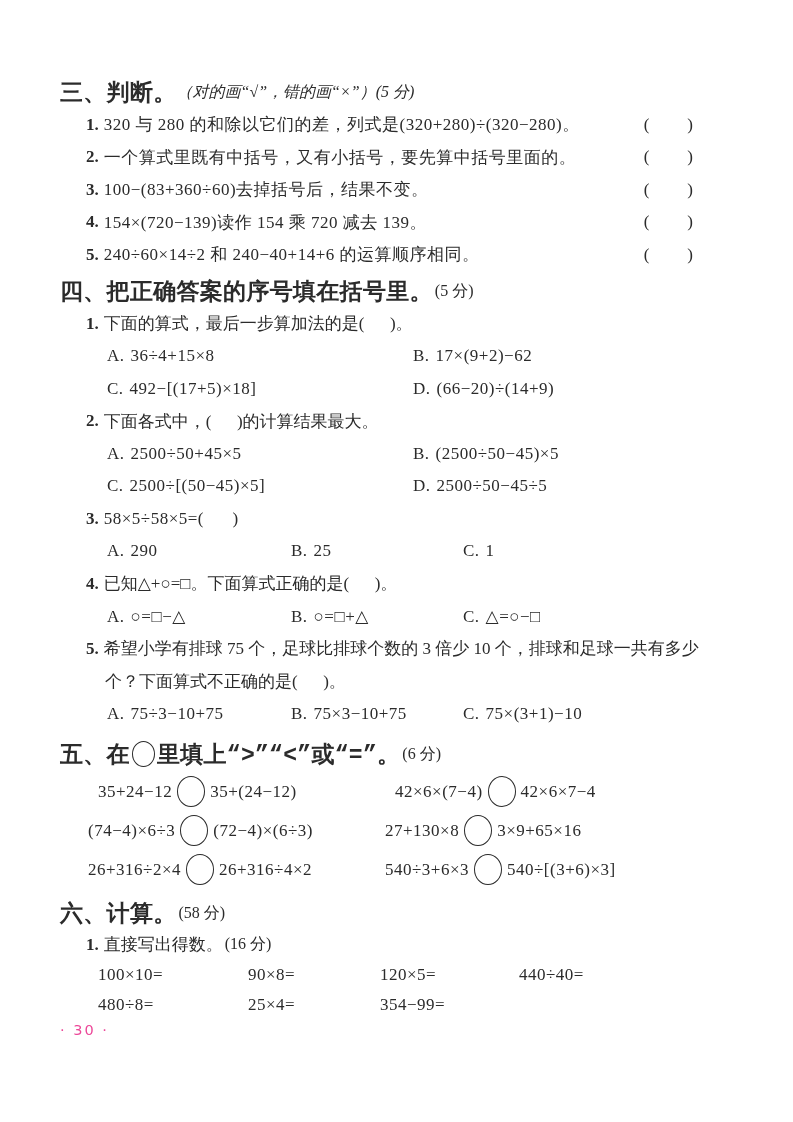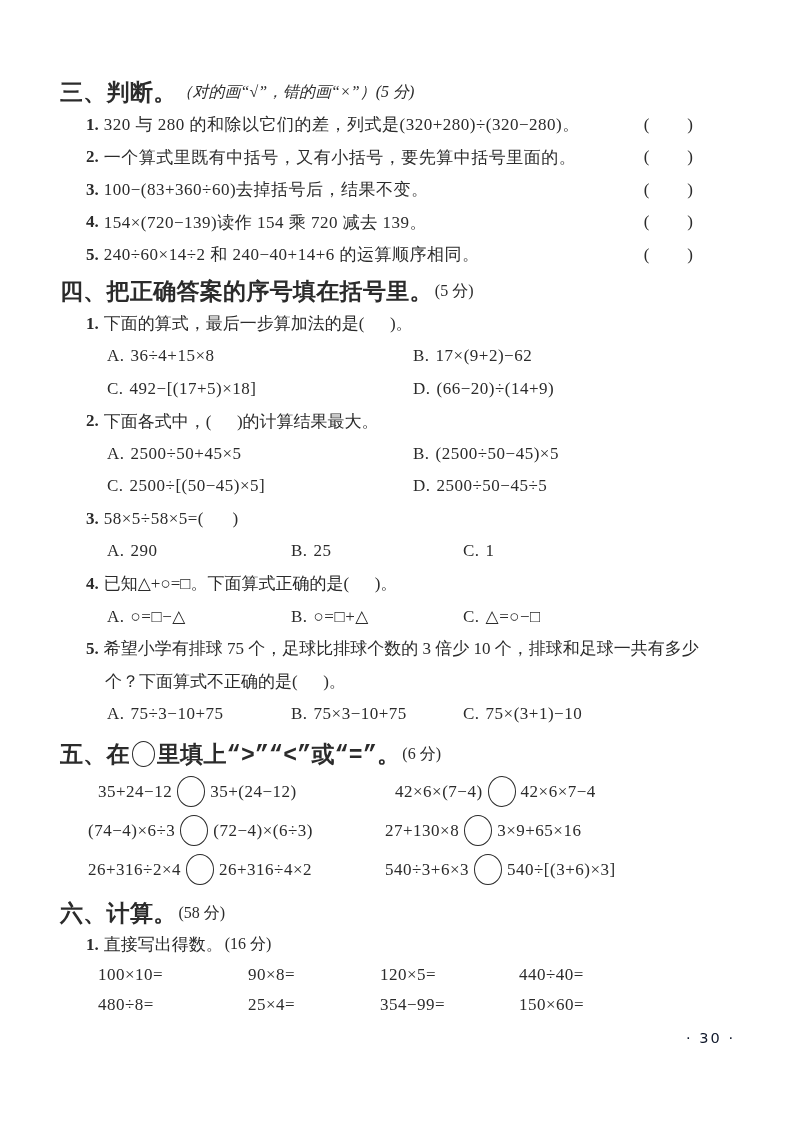--- a/index.html
+++ b/index.html
@@ -50,25 +50,25 @@
   .title-circle { width: 21px; height: 24px; margin: 0 2px; vertical-align: -6px; }
 
   
   .calc-row { display: grid; grid-template-columns: 150px 132px 139px auto; margin-left: 38px; height: 30px; align-items: center; }
 
   .s5-title { height: 36px; display: flex; align-items: center; }
   .s6-gap { margin-top: 8px; }
   .sub-line { height: 30px; display: flex; align-items: center; margin-left: 26px; }
 
   .page-number {
-    margin-top: 10px;
-    text-align: right;
+    margin-top: 2px;
+    text-align: left;
     font-family: "DejaVu Sans", "Liberation Sans", sans-serif;
     font-size: 14.5px;
-    color: #0f172a;
+    color: #ec4899;
     letter-spacing: 2px;
   }
 </style>
 </head>
 <body>
 
 <div class="content">
 
   <div class="line">
     <span class="sec-title">三、判断。</span>
@@ -253,18 +253,17 @@
   <div class="calc-row">
     <span class="formula">100×10=</span>
     <span class="formula">90×8=</span>
     <span class="formula">120×5=</span>
     <span class="formula">440÷40=</span>
   </div>
   <div class="calc-row">
     <span class="formula">480÷8=</span>
     <span class="formula">25×4=</span>
     <span class="formula">354−99=</span>
-    <span class="formula">150×60=</span>
   </div>
 
   <div class="page-number">· 30 ·</div>
 
 </div>
 
 </body></html>

